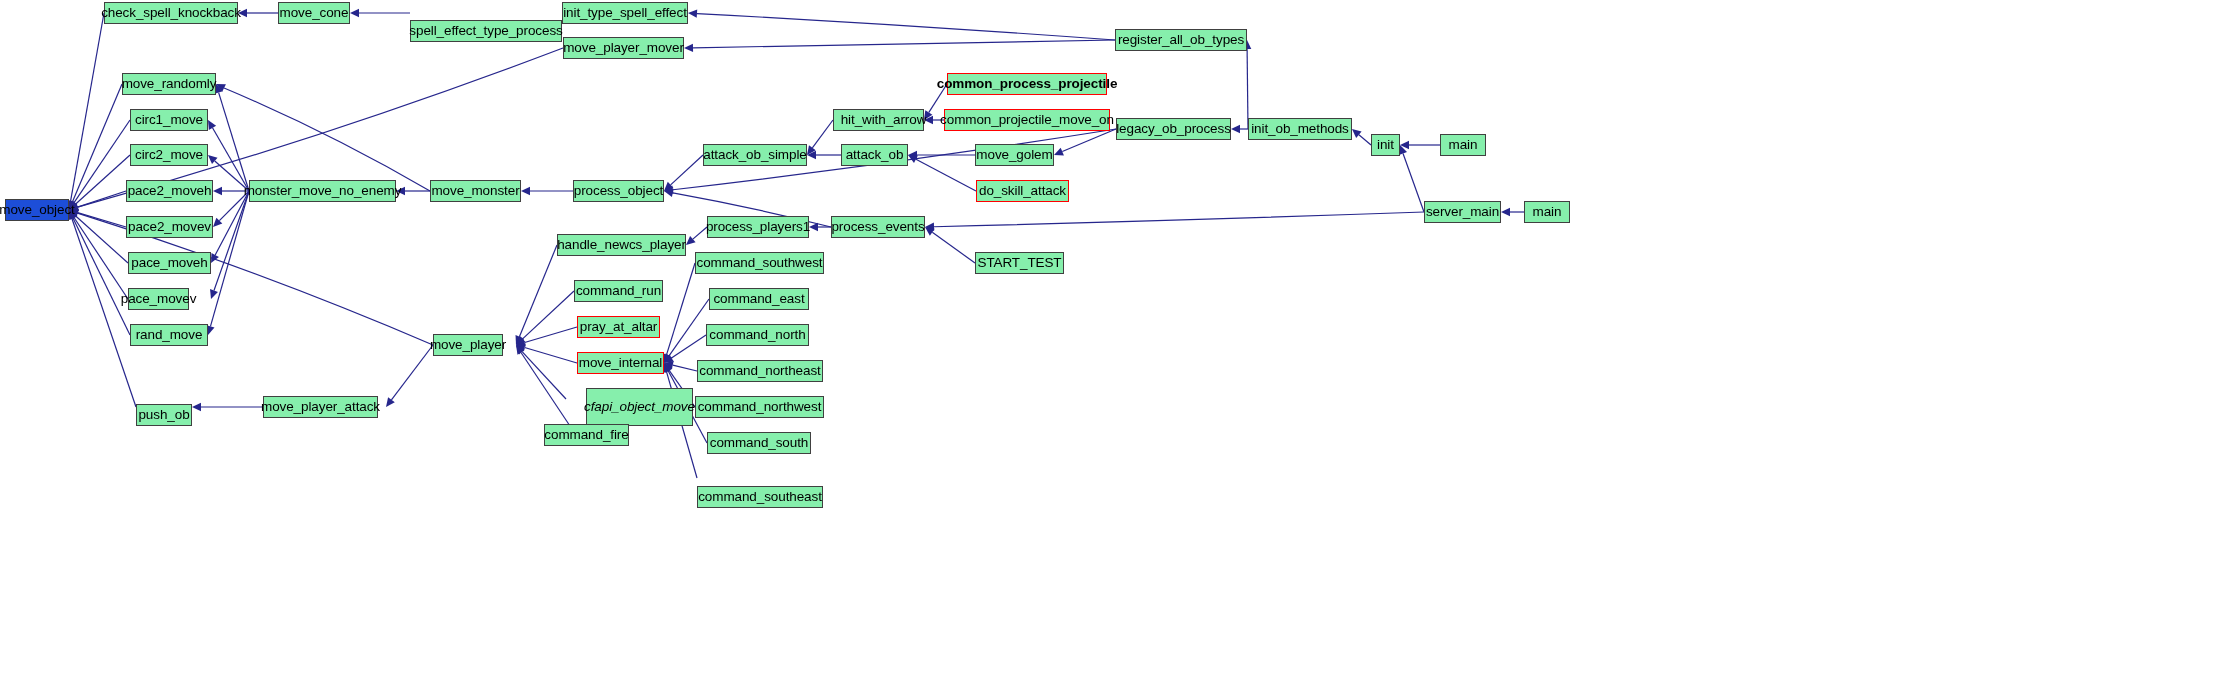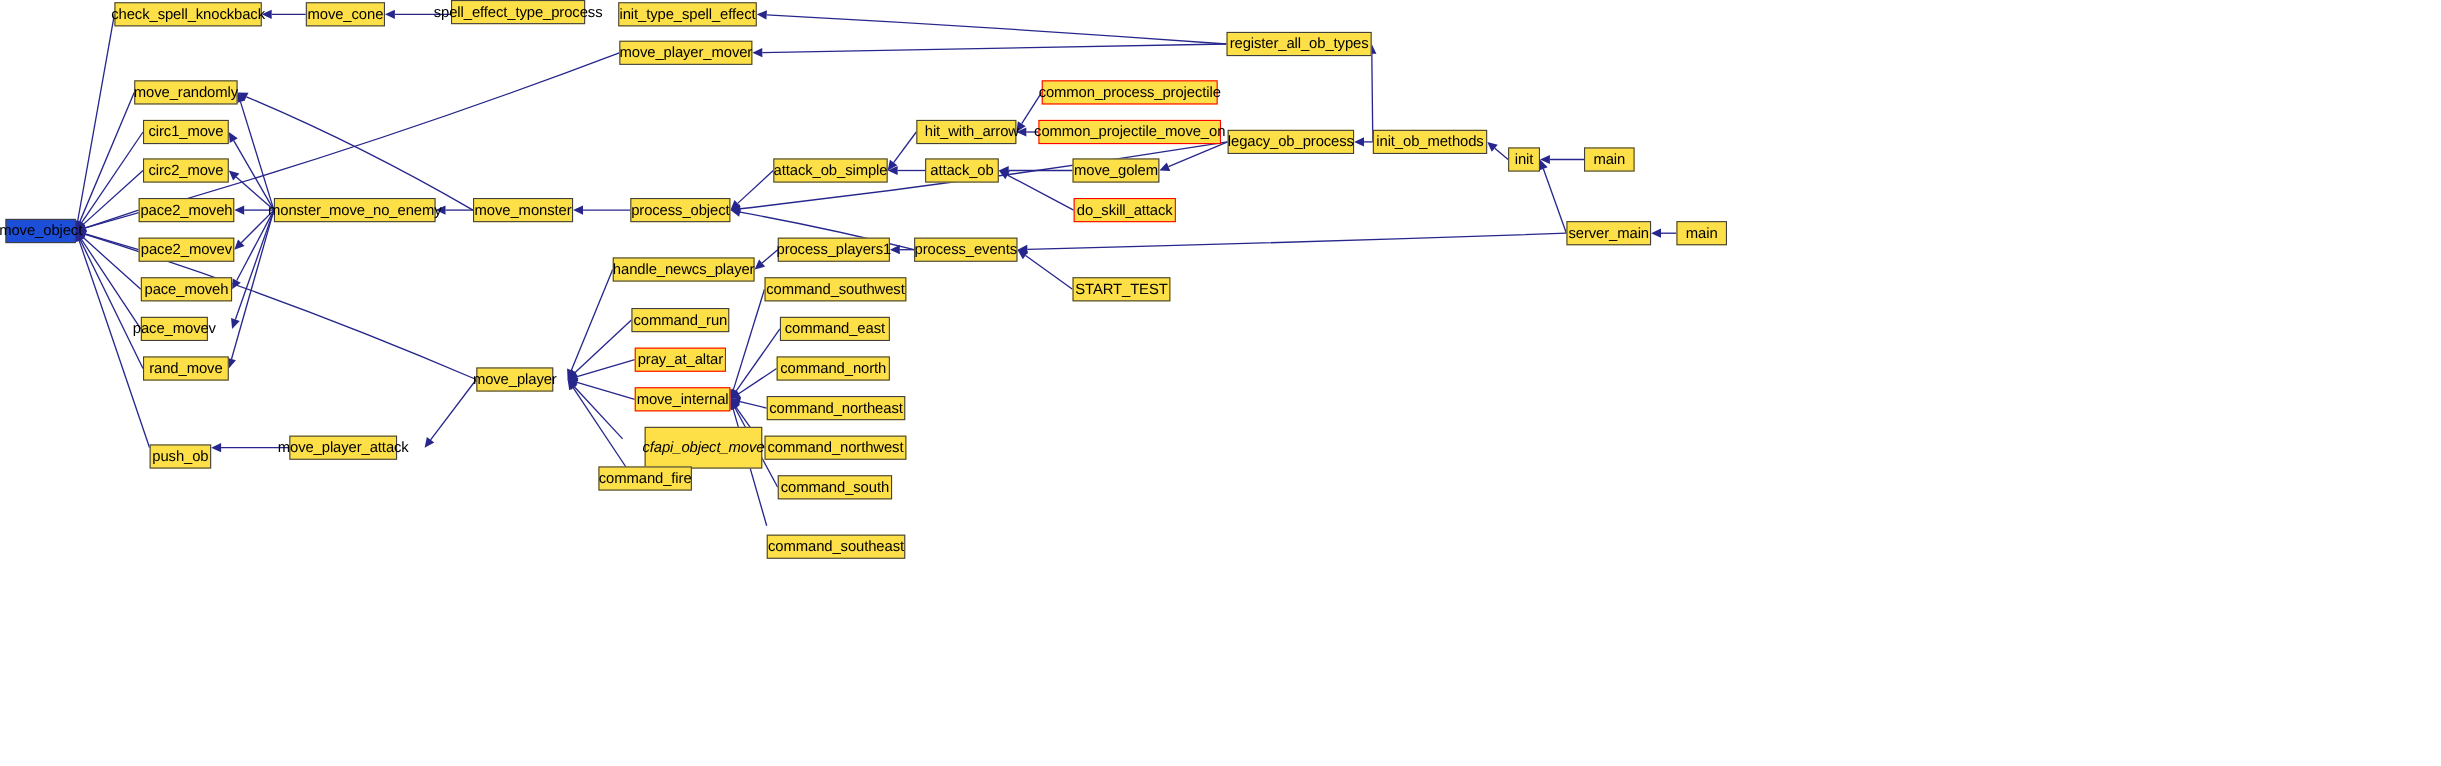--- a/index.html
+++ b/index.html
@@ -8,21 +8,21 @@
     width:2219px;height:696px;
     background:#ffffff;
     font-family:"Liberation Sans","DejaVu Sans",sans-serif;
     overflow:hidden;
   }
   #edges{position:absolute;left:0;top:0;width:2219px;height:696px;}
   .node{
     position:absolute;
     box-sizing:border-box;
     display:flex;align-items:center;justify-content:center;
-    background:#fde047;
+    background:#86efac;
     border:1px solid #404040;
     color:#000000;
     font-size:13.5px;
     line-height:1;
     white-space:nowrap;
     letter-spacing:-0.1px;
   }
   .node.red{border-color:#ff0000;}
   .node.root{background:#1d4ed8;border-color:#404040;}
 </style>
@@ -154,26 +154,26 @@
       <path d="M 695 407 Q 682.0917908959493 388.67867094908934 669.1835817918986 370.35734189817873" fill="none" stroke="#26268c" stroke-width="1.2"></path>
       <polygon points="664,363 672.6170080110487,367.9383370619594 665.7501555727486,372.7763467343981" fill="#26268c"></polygon>
       <path d="M 707 443 Q 687.6304940102816 406.96370978657046 668.2609880205632 370.92741957314087" fill="none" stroke="#26268c" stroke-width="1.2"></path>
       <polygon points="664,363 671.960450488029,368.93895849687806 664.5615255530975,372.9158806494037" fill="#26268c"></polygon>
       <path d="M 697 478 Q 681.7412119472299 424.82543557367967 666.4824238944597 371.6508711473594" fill="none" stroke="#26268c" stroke-width="1.2"></path>
       <polygon points="664,363 670.5194970965607,370.49240666327825 662.4453506923586,372.80933563144055" fill="#26268c"></polygon>
     </svg>
 <div class="node root" style="left: 5px; top: 199px; width: 64px; height: 22px;">move_object</div>
     <div class="node" style="left: 104px; top: 2px; width: 134px; height: 22px;">check_spell_knockback</div>
     <div class="node" style="left: 278px; top: 2px; width: 72px; height: 22px;">move_cone</div>
-    <div class="node" style="left: 410px; top: 0; width: 122px; height: 22px;">spell_effect_type_process</div>
+    <div class="node" style="left: 410px; top: 20px; width: 152px; height: 22px;">spell_effect_type_process</div>
     <div class="node" style="left: 562px; top: 2px; width: 126px; height: 22px;">init_type_spell_effect</div>
     <div class="node" style="left: 1115px; top: 29px; width: 132px; height: 22px;">register_all_ob_types</div>
     <div class="node" style="left: 563px; top: 37px; width: 121px; height: 22px;">move_player_mover</div>
     <div class="node" style="left: 122px; top: 73px; width: 94px; height: 22px;">move_randomly</div>
-    <div class="node red" style="left: 947px; top: 73px; width: 160px; height: 22px;">common_process_projectile</div>
+    <div class="node red" style="left: 947px; top: 73px; width: 160px; height: 22px; font-weight: bold;">common_process_projectile</div>
     <div class="node" style="left: 833px; top: 109px; width: 91px; height: 22px; padding-left: 10px;">hit_with_arrow</div>
     <div class="node red" style="left: 944px; top: 109px; width: 166px; height: 22px;">common_projectile_move_on</div>
     <div class="node" style="left: 1116px; top: 118px; width: 115px; height: 22px;">legacy_ob_process</div>
     <div class="node" style="left: 1248px; top: 118px; width: 104px; height: 22px;">init_ob_methods</div>
     <div class="node" style="left: 130px; top: 109px; width: 78px; height: 22px;">circ1_move</div>
     <div class="node" style="left: 130px; top: 144px; width: 78px; height: 22px;">circ2_move</div>
     <div class="node" style="left: 703px; top: 144px; width: 104px; height: 22px;">attack_ob_simple</div>
     <div class="node" style="left: 841px; top: 144px; width: 67px; height: 22px;">attack_ob</div>
     <div class="node" style="left: 975px; top: 144px; width: 79px; height: 22px;">move_golem</div>
     <div class="node" style="left: 1371px; top: 134px; width: 29px; height: 22px;">init</div>
@@ -197,17 +197,17 @@
     <div class="node" style="left: 574px; top: 280px; width: 89px; height: 22px;">command_run</div>
     <div class="node" style="left: 706px; top: 324px; width: 103px; height: 22px;">command_north</div>
     <div class="node red" style="left: 577px; top: 316px; width: 83px; height: 22px;">pray_at_altar</div>
     <div class="node" style="left: 130px; top: 324px; width: 78px; height: 22px;">rand_move</div>
     <div class="node" style="left: 433px; top: 334px; width: 70px; height: 22px;">move_player</div>
     <div class="node red" style="left: 577px; top: 352px; width: 87px; height: 22px;">move_internal</div>
     <div class="node" style="left: 697px; top: 360px; width: 126px; height: 22px;">command_northeast</div>
     <div class="node" style="left: 695px; top: 396px; width: 129px; height: 22px;">command_northwest</div>
     <div class="node" style="left: 586px; top: 388px; width: 107px; height: 38px; font-style: italic;">cfapi_object_move</div>
     <div class="node" style="left: 136px; top: 404px; width: 56px; height: 22px;">push_ob</div>
-    <div class="node" style="left: 263px; top: 396px; width: 98px; height: 22px;">move_player_attack</div>
+    <div class="node" style="left: 263px; top: 396px; width: 115px; height: 22px;">move_player_attack</div>
     <div class="node" style="left: 707px; top: 432px; width: 104px; height: 22px;">command_south</div>
     <div class="node" style="left: 544px; top: 424px; width: 85px; height: 22px;">command_fire</div>
     <div class="node" style="left: 697px; top: 486px; width: 126px; height: 22px;">command_southeast</div>
   </div>
 
 </body></html>

